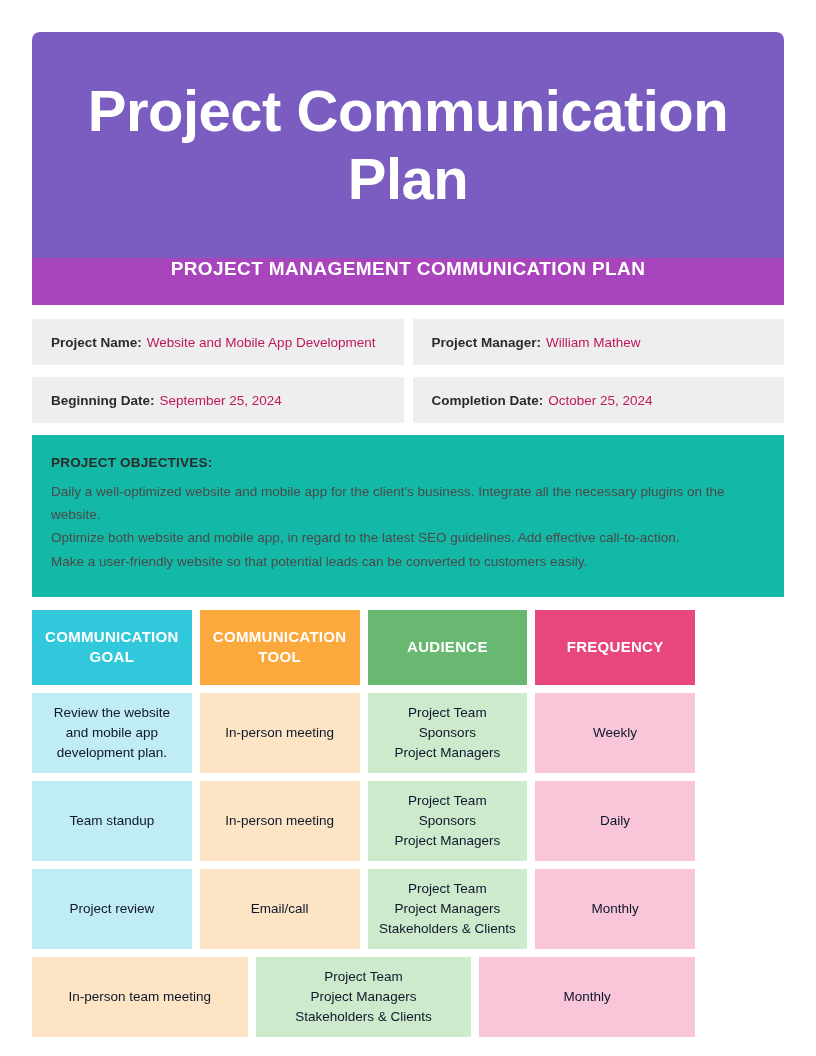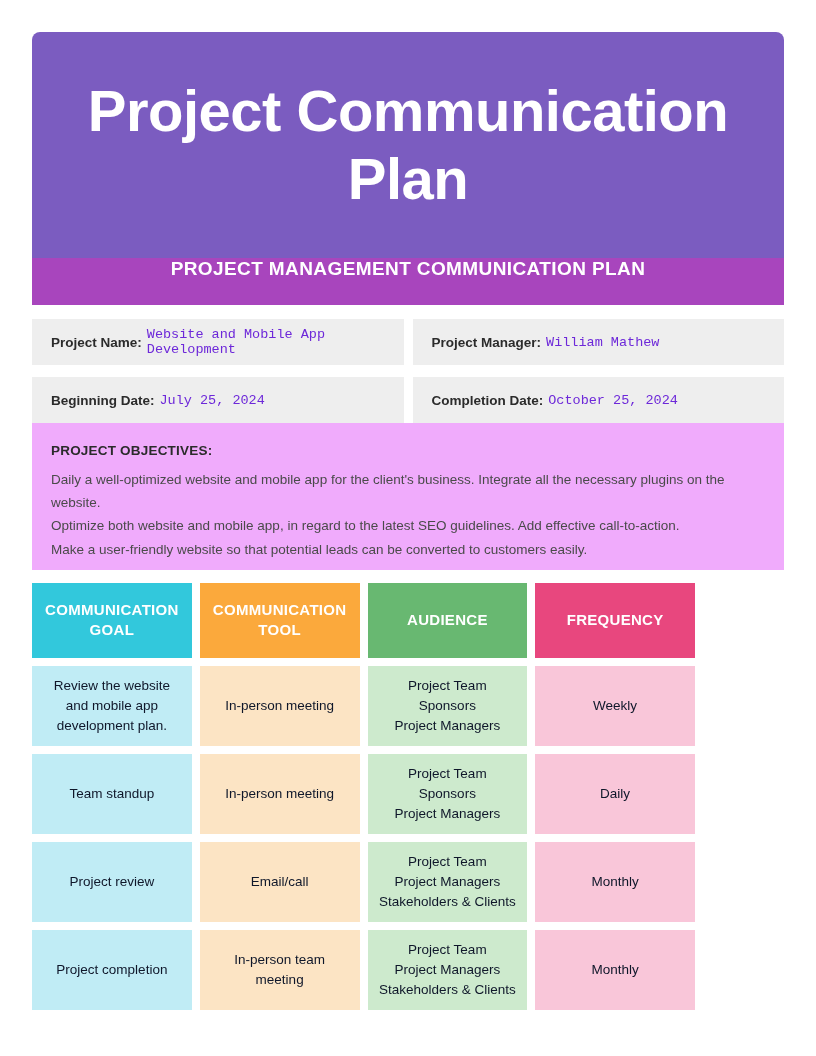--- a/index.html
+++ b/index.html
@@ -85,31 +85,30 @@
   }
 
   .info-label {
     font-weight: 700;
     color: #2b2b2b;
     margin-right: 5px;
     white-space: nowrap;
   }
 
   .info-value {
-    color: #6d28d9;
+    color: #be185d;
     font-weight: 400;
-    font-family: Liberation Mono, monospace;
   }
 
   
   .objectives {
     width: 752px;
-    margin-top: 0;
-    background: #f0abfc;
-    padding: 20px 19px 9px 19px;
+    margin-top: 12px;
+    background: #14b8a6;
+    padding: 20px 19px 24px 19px;
     min-height: 143px;
   }
 
   .objectives-title {
     font-size: 13.5px;
     font-weight: 700;
     color: #2b2b2b;
     letter-spacing: 0.2px;
     margin-bottom: 10px;
   }
@@ -190,21 +189,21 @@
         <span class="info-value">Website and Mobile App Development</span>
       </div>
       <div class="info-box">
         <span class="info-label">Project Manager:</span>
         <span class="info-value">William Mathew</span>
       </div>
     </div>
     <div class="info-row">
       <div class="info-box">
         <span class="info-label">Beginning Date:</span>
-        <span class="info-value">July 25, 2024</span>
+        <span class="info-value">September 25, 2024</span>
       </div>
       <div class="info-box">
         <span class="info-label">Completion Date:</span>
         <span class="info-value">October 25, 2024</span>
       </div>
     </div>
   </div>
 
   <div class="objectives">
     <div class="objectives-title">PROJECT OBJECTIVES:</div>
@@ -243,21 +242,20 @@
     <div class="matrix-row body-row">
       <div class="cell c-goal">Project review</div>
       <div class="cell c-tool">Email/call</div>
       <div class="cell c-aud" style="white-space: pre-line;">Project Team
 Project Managers
 Stakeholders &amp; Clients</div>
       <div class="cell c-freq">Monthly</div>
     </div>
 
     <div class="matrix-row body-row">
-      <div class="cell c-goal">Project completion</div>
       <div class="cell c-tool">In-person team meeting</div>
       <div class="cell c-aud" style="white-space: pre-line;">Project Team
 Project Managers
 Stakeholders &amp; Clients</div>
       <div class="cell c-freq">Monthly</div>
     </div>
 
   </div>
 
 </div>

